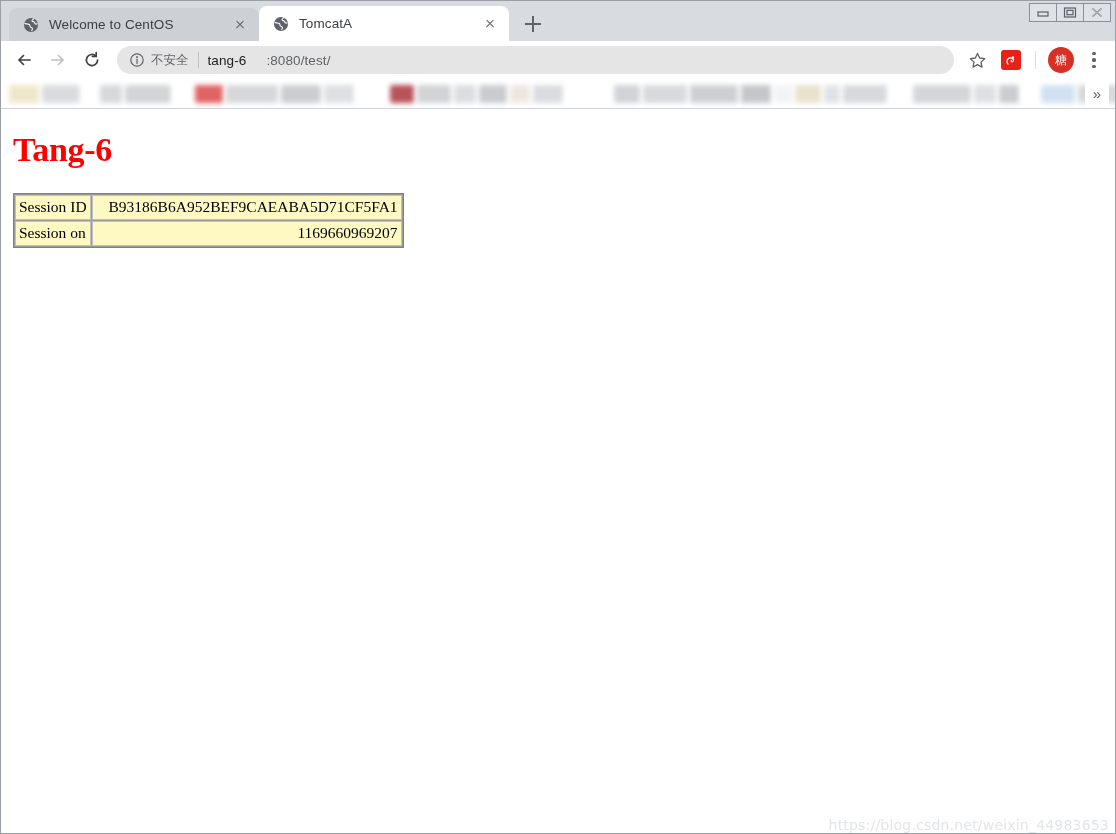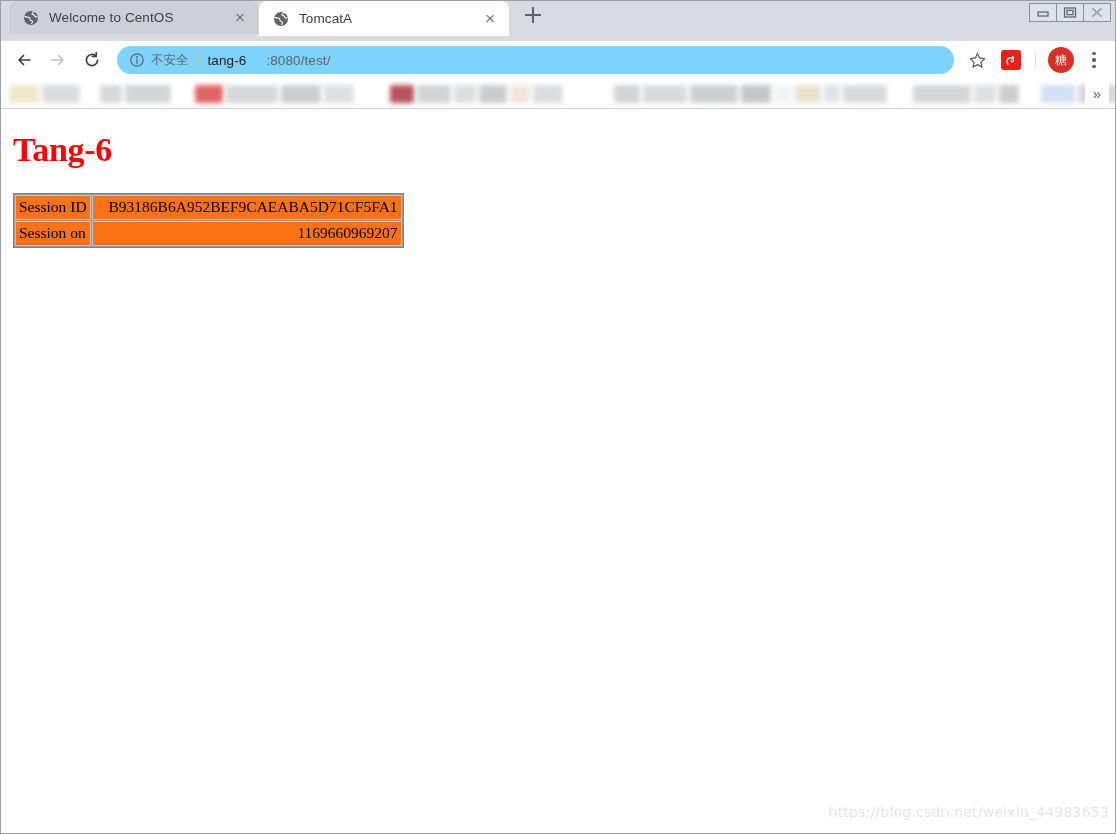--- a/index.html
+++ b/index.html
@@ -21,21 +21,21 @@
     border: 1px solid #9aa0a6;
     display: flex;
     flex-direction: column;
   }
 
   
   #tabstrip {
     height: 40px;
     background: #d8dbdf;
     display: flex;
-    align-items: flex-start;
+    align-items: flex-end;
     padding-left: 8px;
     position: relative;
     flex: 0 0 auto;
   }
 
   .tab {
     height: 33px;
     display: flex;
     align-items: center;
     padding: 0 10px 0 14px;
@@ -135,21 +135,21 @@
     display: flex;
     align-items: center;
     justify-content: center;
     border-radius: 50%;
     margin: 0 2px;
   }
 
   #omnibox {
     flex: 1 1 auto;
     height: 28px;
-    background: #7dd3fc;
+    background: #e5e5e5;
     border-radius: 14px;
     display: flex;
     align-items: center;
     margin: 0 8px 0 8px;
     padding: 0 12px;
     min-width: 0;
   }
   #insecure-icon {
     width: 16px; height: 16px;
     flex: 0 0 16px;
@@ -259,41 +259,41 @@
     font-weight: bold;
     font-size: 34px;
     line-height: 1.1;
     margin: 14px 0 4px 4px;
     letter-spacing: -0.3px;
   }
 
   #session-table {
     border-collapse: separate;
     border-spacing: 1px;
-    background: #f97316;
+    background: #fef9c3;
     border: 1px solid #808080;
     margin: 25px 0 3px 4px;
     font-family: "Liberation Serif", serif;
     font-size: 15.5px;
     color: #000000;
   }
   #session-table td {
     border: 1px solid #c0c0c0;
     outline: 1px solid #9a9a9a;
     padding: 1px 3px;
     white-space: nowrap;
     line-height: 1.35;
   }
   #session-table td.label { }
   #session-table td.value { min-width: 310px; text-align: right; }
 
   #watermark {
     position: absolute;
     right: 6px;
-    bottom: 13px;
+    bottom: 0;
     font-size: 14px;
     color: #e2e5e9;
     font-family: "DejaVu Sans", sans-serif;
     letter-spacing: .2px;
   }
 </style>
 </head>
 <body>
 
 <div id="window">

